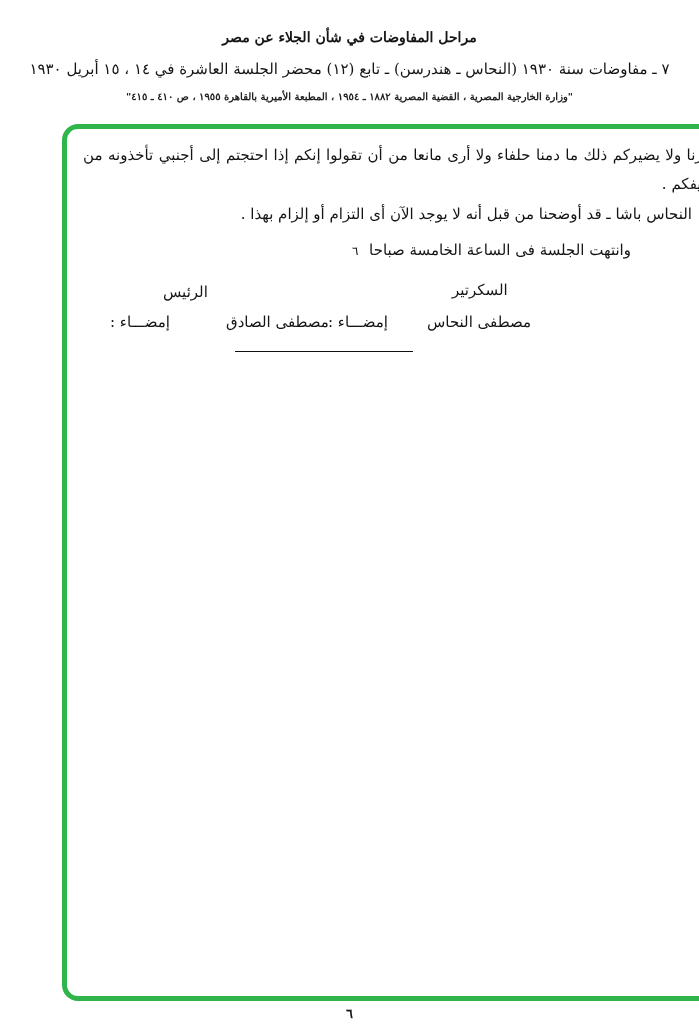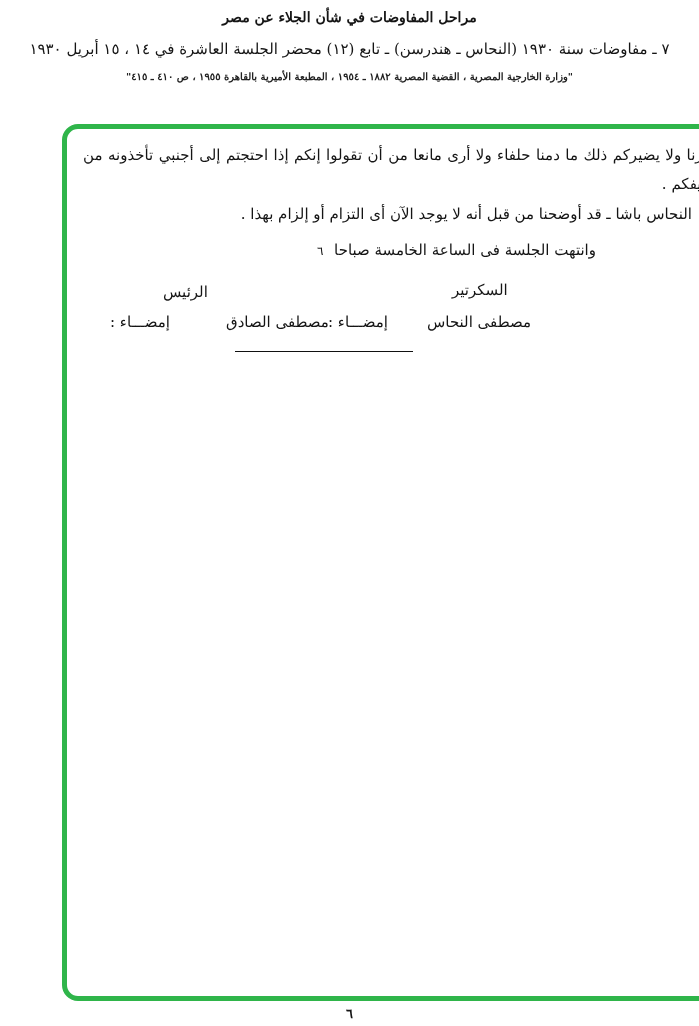--- a/index.html
+++ b/index.html
@@ -5,35 +5,35 @@
   * { margin: 0; padding: 0; box-sizing: border-box; }
   html, body { background: #ffffff; }
   body {
     width: 699px; height: 1026px;
     position: relative; overflow: hidden;
     font-family: "DejaVu Serif", "Liberation Serif", serif;
     color: #151515;
   }
   .page { position: absolute; inset: 0; direction: rtl; }
 
-  .header { text-align: center; padding-top: 9px; direction: rtl; }
+  .header { text-align: center; padding-top: 29px; direction: rtl; }
   .header-title { font-size: 14px; font-weight: bold; }
   .header-subtitle { font-size: 15px; font-weight: normal; margin-top: 15px; padding: 0 22px; }
   .header-source { font-size: 10px; font-weight: bold; margin-top: 13px; color: #222; }
 
   .frame {
     position: absolute; left: 62px; top: 124px;
     width: 675px; height: 877px;
     border: 5px solid #2fb54a; border-radius: 16px;
     padding: 12px 16px 0 16px;
     direction: rtl;
   }
   .frame p { font-size: 15px; line-height: 1.95; text-align: justify; }
   .indent { text-indent: 24px; }
-  .closing { margin-top: 7px; margin-right: 120px; text-align: right; white-space: nowrap; }
+  .closing { margin-top: 7px; margin-right: 85px; text-align: right; white-space: nowrap; }
   .fn { font-size: 12px; margin-right: 6px; }
 
   .signatures { position: relative; height: 100px; margin-top: 16px; font-size: 15px; }
   .sig { position: absolute; white-space: nowrap; direction: rtl; }
   .sig-title-secretary { left: 337px; top: 0; margin-left: 32px; }
   .sig-title-president { left: 80px; top: 2px; }
   .sig-label-1 { left: 27px; top: 32px; }
   .sig-name-secretary { left: 143px; top: 32px; }
   .sig-label-2 { left: 245px; top: 32px; }
   .sig-name-president { left: 344px; top: 32px; }

